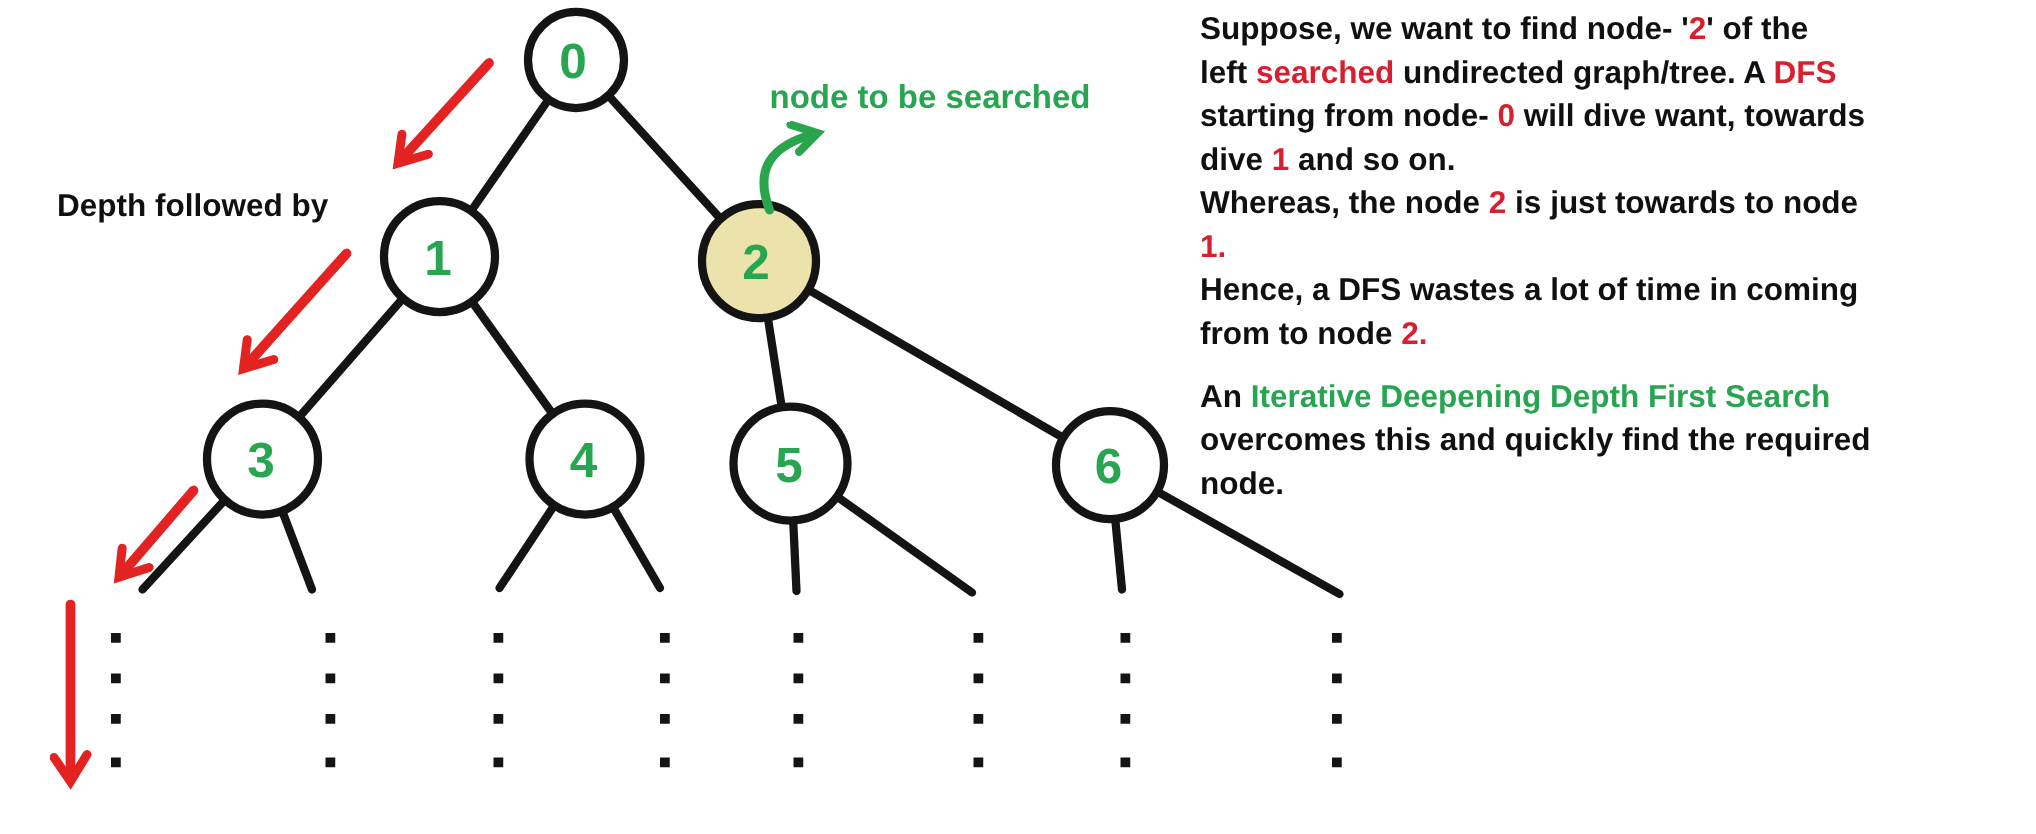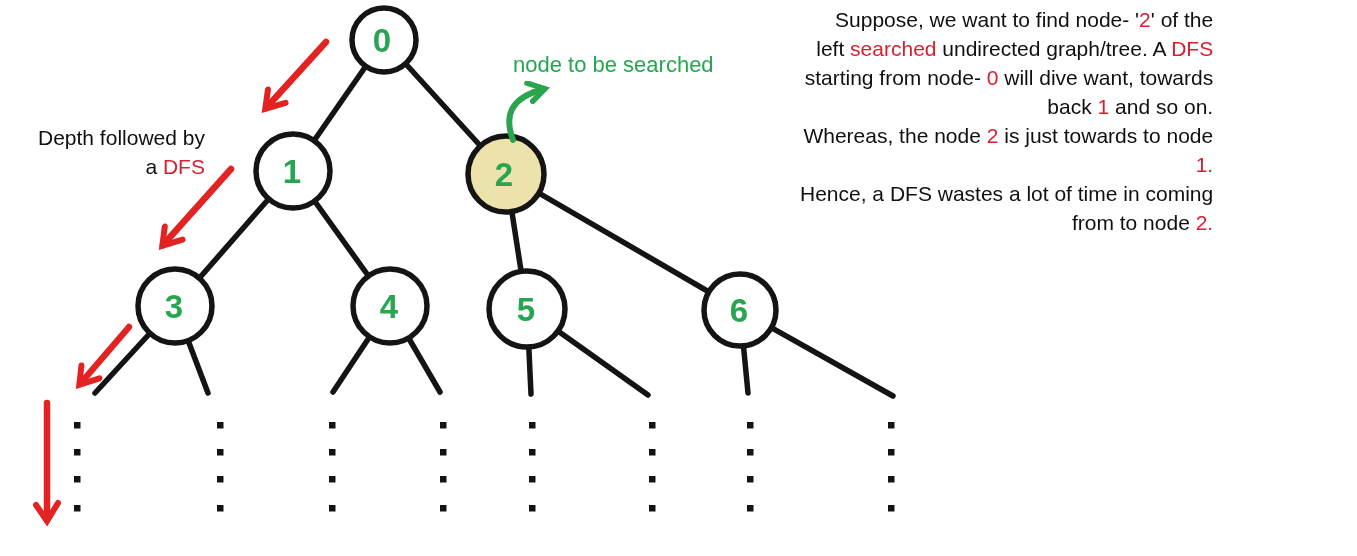--- a/index.html
+++ b/index.html
@@ -12,21 +12,21 @@
   .node-circle{fill:#ffffff;stroke:var(--line_black);stroke-width:5.5;}
   .node-circle.highlight{fill:var(--node2_fill);}
   .node-label{fill:var(--green_text);font-family:"Liberation Sans","DejaVu Sans",sans-serif;
     font-size:33px;font-weight:bold;text-anchor:middle;}
   .red-arrow{stroke:var(--arrow_red);stroke-width:6.5;stroke-linecap:round;fill:none;}
   .green-arrow{stroke:var(--arrow_green);stroke-width:6;stroke-linecap:round;fill:none;}
   .ah-red-path{stroke:var(--arrow_red);stroke-width:6;fill:none;stroke-linecap:round;}
   .ah-green-path{stroke:var(--arrow_green);stroke-width:5.5;fill:none;stroke-linecap:round;}
   .dot{fill:#141414;}
 
-  .txt{position:absolute;font-weight:normal;color:#101010;white-space:nowrap;text-align:right;}
+  .txt{position:absolute;font-weight:bold;color:#101010;white-space:nowrap;}
   #path-label{left:38px;top:123px;font-size:21px;line-height:29px;}
   #search-label{left:513px;top:42px;font-size:22px;color:var(--green_text);margin-top:10px;}
   #explanation{left:800px;top:5px;font-size:21px;line-height:29px;}
   .para2{margin-top:13px;}
   .c-black{color:#101010;}
   .c-red{color:var(--red_text);}
   .c-green{color:var(--green_text);}
 </style>
 </head>
 <body>
@@ -131,31 +131,35 @@
         <rect x="747" y="505" width="6.5" height="6.5" class="dot"></rect>
         <rect x="888" y="422" width="6.5" height="6.5" class="dot"></rect>
         <rect x="888" y="449" width="6.5" height="6.5" class="dot"></rect>
         <rect x="888" y="476" width="6.5" height="6.5" class="dot"></rect>
         <rect x="888" y="505" width="6.5" height="6.5" class="dot"></rect>
       </g>
   </svg>
 
   <div id="path-label" class="txt">
     <div>Depth followed by</div>
-    <div><span class="c-black">a </span><span class="c-red">DFS</span></div>
   </div>
 
   <div id="search-label" class="txt">node to be searched</div>
 
   <div id="explanation" class="txt">
     <div class="para1">
       <div><span class="c-black">Suppose, we want to find node- '</span><span class="c-red">2</span><span class="c-black">' of the</span></div>
       <div><span class="c-black">left </span><span class="c-red">searched</span><span class="c-black"> undirected graph/tree. A </span><span class="c-red">DFS</span></div>
       <div><span class="c-black">starting from node- </span><span class="c-red">0</span><span class="c-black"> will dive want, towards</span></div>
-      <div><span class="c-black">back </span><span class="c-red">1</span><span class="c-black"> and so on.</span></div>
+      <div><span class="c-black">dive </span><span class="c-red">1</span><span class="c-black"> and so on.</span></div>
       <div><span class="c-black">Whereas, the node </span><span class="c-red">2</span><span class="c-black"> is just towards to node</span></div>
       <div><span class="c-red">1.</span></div>
       <div><span class="c-black">Hence, a DFS wastes a lot of time in coming</span></div>
       <div><span class="c-black">from to node </span><span class="c-red">2.</span></div>
+    </div>
+    <div class="para2">
+      <div><span class="c-black">An </span><span class="c-green">Iterative Deepening Depth First Search</span></div>
+      <div><span class="c-black">overcomes this and quickly find the required</span></div>
+      <div><span class="c-black">node.</span></div>
     </div>
   </div>
 
 </div>
 
 </body></html>

